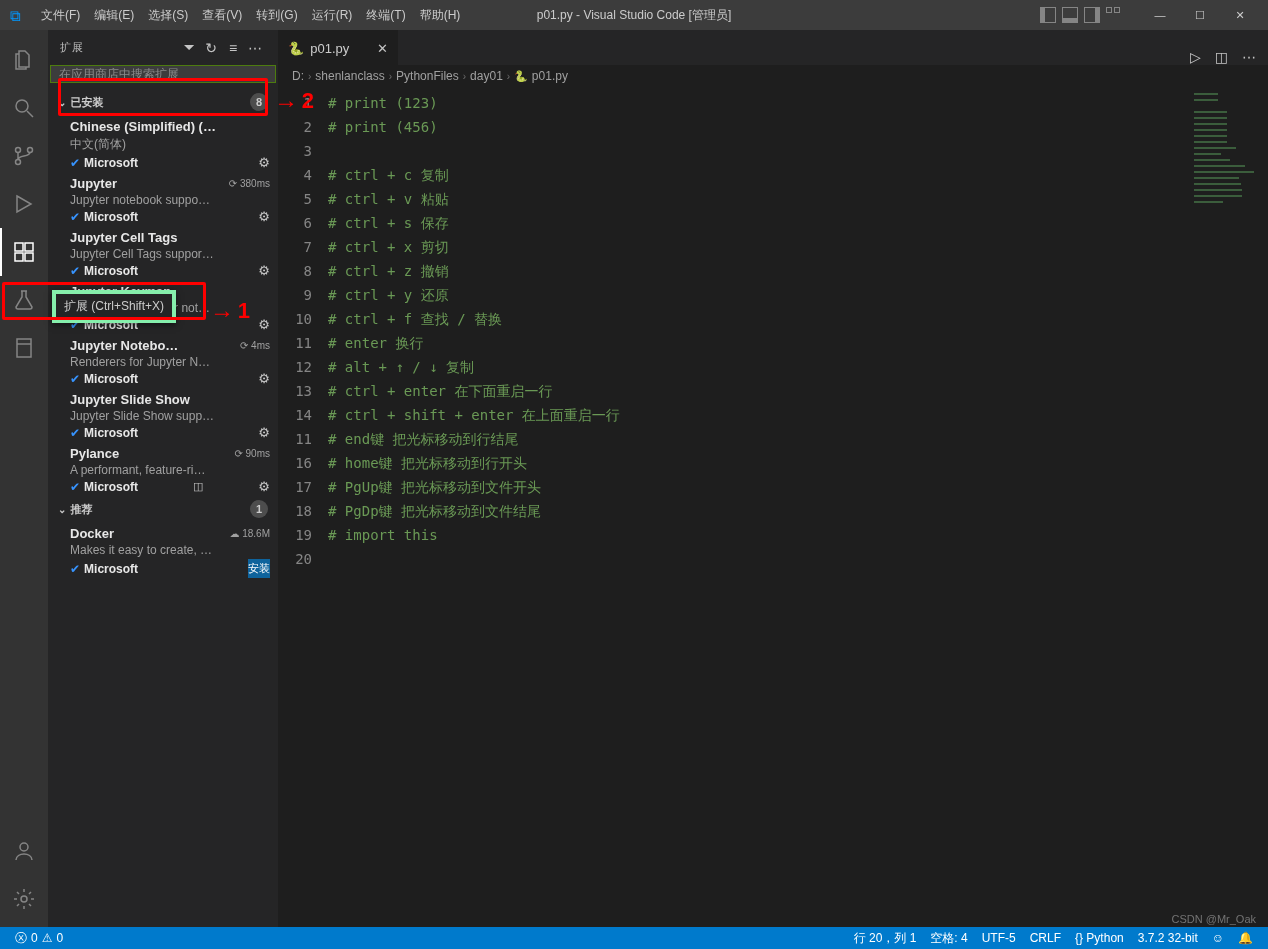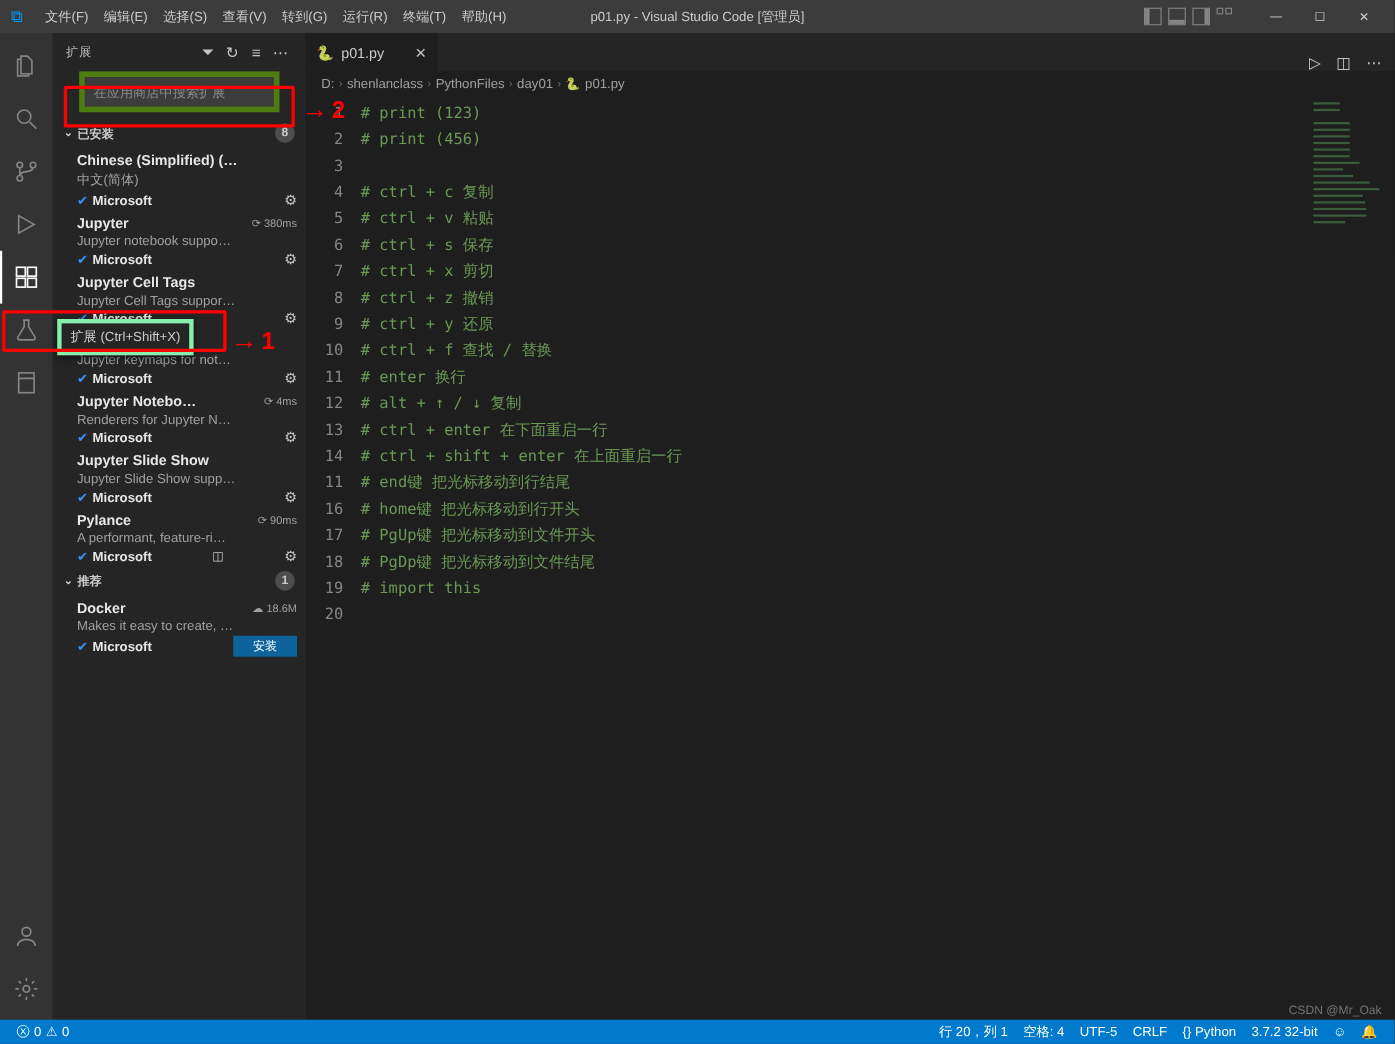--- a/index.html
+++ b/index.html
@@ -76,24 +76,24 @@
   height: 35px;
   display: flex; align-items: center;
   padding: 0 12px;
   font-size: 11px;
   color: #bbb;
 }
 .side-header .label { text-transform: none; letter-spacing:1px; flex:1; }
 .side-header .icon-btn { width:22px; text-align:center; color:#c5c5c5; cursor:pointer; font-size:14px;}
 
 .search-box {
-  margin: 0 24px 6px;
-  border: 5px solid #4d7c0f;
+  margin: 0 2px 6px;
+  border: 1px solid #4d7c0f;
   background: #3c3c3c;
-  height: 37px;
+  height: 18px;
 }
 .search-box input {
   width:100%; height:100%;
   background: transparent; border:none; outline:none;
   color:#ccc; padding: 0 8px; font-size:12px;
 }
 .search-box input::placeholder { color:#8a8a8a; }
 
 .section-head {
   display:flex; align-items:center;
@@ -114,21 +114,21 @@
 .ext-list { overflow-y:auto; flex:1; }
 .ext-item { padding: 4px 8px 2px 22px; }
 .ext-item .row1 { display:flex; align-items:center;}
 .ext-item .name { color:#e7e7e7; font-weight:700; font-size:13px; flex:1; white-space:nowrap; overflow:hidden; text-overflow:ellipsis;}
 .ext-item .meta { color:#a0a0a0; font-size:10px; white-space:nowrap; }
 .ext-item .desc { color:#a0a0a0; font-size:12px; white-space:nowrap; overflow:hidden; text-overflow:ellipsis; margin-top:2px;}
 .ext-item .pub-row { display:flex; align-items:center; margin-top:2px;}
 .ext-item .publisher { color:#e7e7e7; font-size:12px; font-weight:700;}
 .ext-item .verif { color:#3794ff; margin-right:4px; font-size:12px;}
 .ext-item .gear { margin-left:auto; color:#c5c5c5; font-size:13px; cursor:pointer;}
-.ext-item .install-btn { margin-left:auto; background:#0e639c; color:#fff; font-size:11px; padding:2px 18px; cursor:pointer;}
+.ext-item .install-btn { margin-left:auto; background:#0e639c; color:#fff; font-size:11px; padding:2px 0; cursor:pointer;}
 .ext-item .split { margin-left:auto; color:#c5c5c5; font-size:11px; padding:0 2px;}
 
 
 .editor-area { flex:1; display:flex; flex-direction:column; background:#1e1e1e; min-width:0; }
 .tabbar { height:35px; background:#252526; display:flex; align-items:flex-end;}
 .tab { height:35px; background:#1e1e1e; border-top:1px solid transparent; padding:0 10px; display:flex; align-items:center; gap:6px; min-width:120px; font-size:13px; cursor:pointer;}
 .tab .file-ico { color:#3c9dd0; font-size:13px; }
 .tab .close { margin-left:auto; color:#c5c5c5; font-size:13px; cursor:pointer; }
 .tabbar-right { margin-left:auto; display:flex; gap:14px; padding:0 12px; color:#c5c5c5; }
 .tabbar-right span { cursor:pointer; font-size:14px;}

